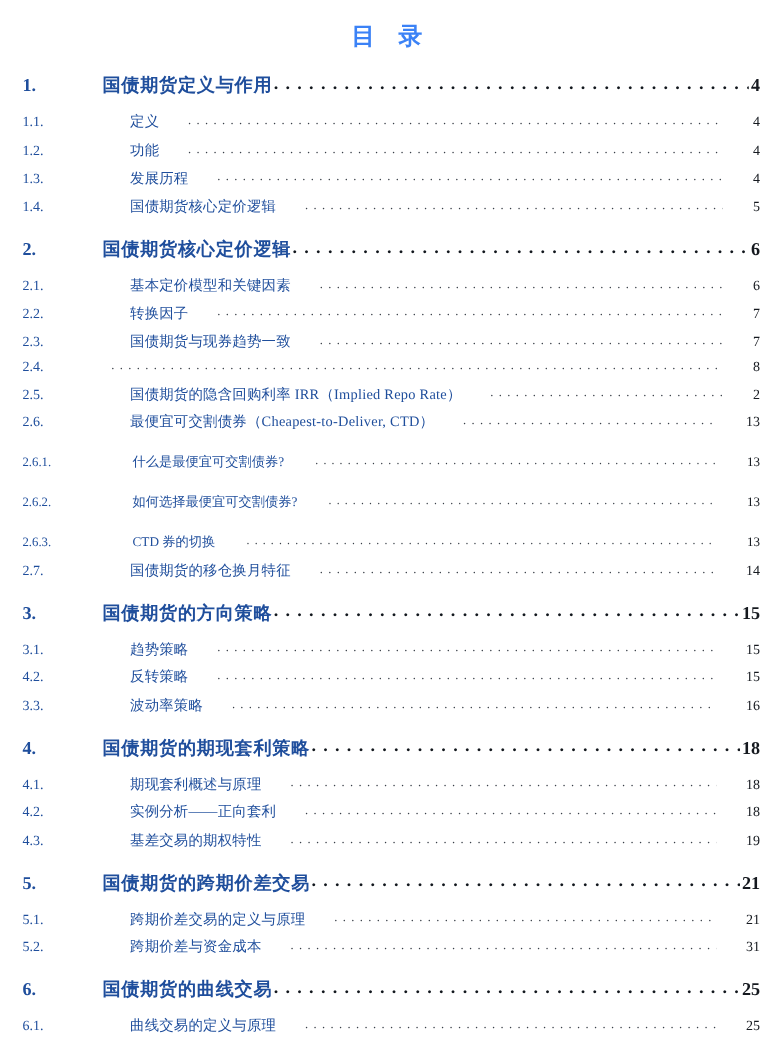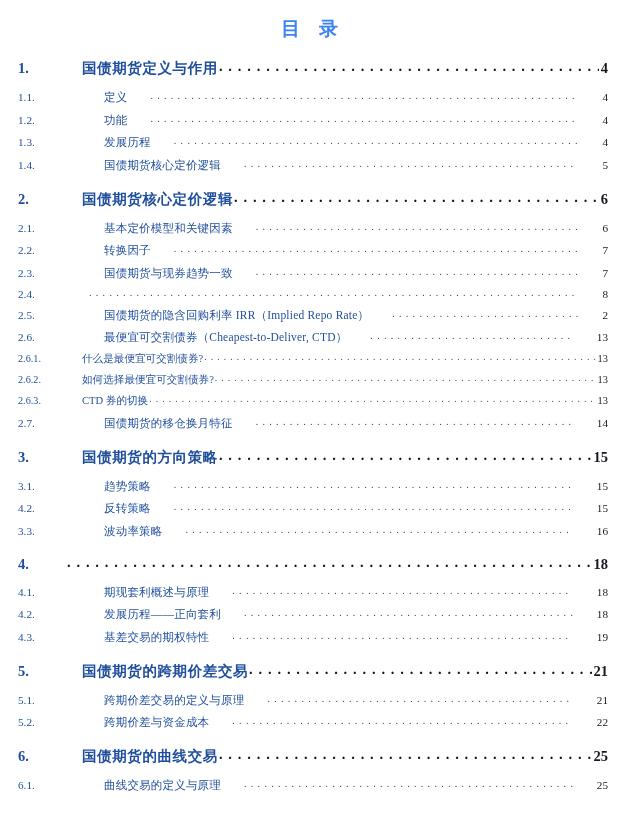--- a/index.html
+++ b/index.html
@@ -114,21 +114,22 @@
     font-size: 10px;
     color: #3a4049;
   }
   .lvl2 .pg {
     font-size: 11.2px;
   }
 
   
   .lvl3 {
     font-size: 10.6px;
-    margin-top: 7px;
+    margin-top: 18px;
+    gap: 24px;
   }
   .lvl3 .num {
     width: 48px;
     font-size: 10.2px;
   }
   .lvl3 .leader::after {
     letter-spacing: 0.9px;
     font-size: 9.4px;
     color: #3a4049;
   }
@@ -263,32 +264,33 @@
         <span class="pg">15</span>
       </div>
       <div class="toc-entry lvl2">
         <span class="num">3.3.</span>
         <span class="title-txt">波动率策略</span>
         <span class="leader"></span>
         <span class="pg">16</span>
       </div>
       <div class="toc-entry lvl1">
         <span class="num">4.</span>
+        <span class="title-txt">国债期货的期现套利策略</span>
         <span class="leader"></span>
         <span class="pg">18</span>
       </div>
       <div class="toc-entry lvl2">
         <span class="num">4.1.</span>
         <span class="title-txt">期现套利概述与原理</span>
         <span class="leader"></span>
         <span class="pg">18</span>
       </div>
       <div class="toc-entry lvl2">
         <span class="num">4.2.</span>
-        <span class="title-txt">发展历程——正向套利</span>
+        <span class="title-txt">实例分析——正向套利</span>
         <span class="leader"></span>
         <span class="pg">18</span>
       </div>
       <div class="toc-entry lvl2">
         <span class="num">4.3.</span>
         <span class="title-txt">基差交易的期权特性</span>
         <span class="leader"></span>
         <span class="pg">19</span>
       </div>
       <div class="toc-entry lvl1">
@@ -300,21 +302,21 @@
       <div class="toc-entry lvl2">
         <span class="num">5.1.</span>
         <span class="title-txt">跨期价差交易的定义与原理</span>
         <span class="leader"></span>
         <span class="pg">21</span>
       </div>
       <div class="toc-entry lvl2">
         <span class="num">5.2.</span>
         <span class="title-txt">跨期价差与资金成本</span>
         <span class="leader"></span>
-        <span class="pg">22</span>
+        <span class="pg">31</span>
       </div>
       <div class="toc-entry lvl1">
         <span class="num">6.</span>
         <span class="title-txt">国债期货的曲线交易</span>
         <span class="leader"></span>
         <span class="pg">25</span>
       </div>
       <div class="toc-entry lvl2">
         <span class="num">6.1.</span>
         <span class="title-txt">曲线交易的定义与原理</span>

